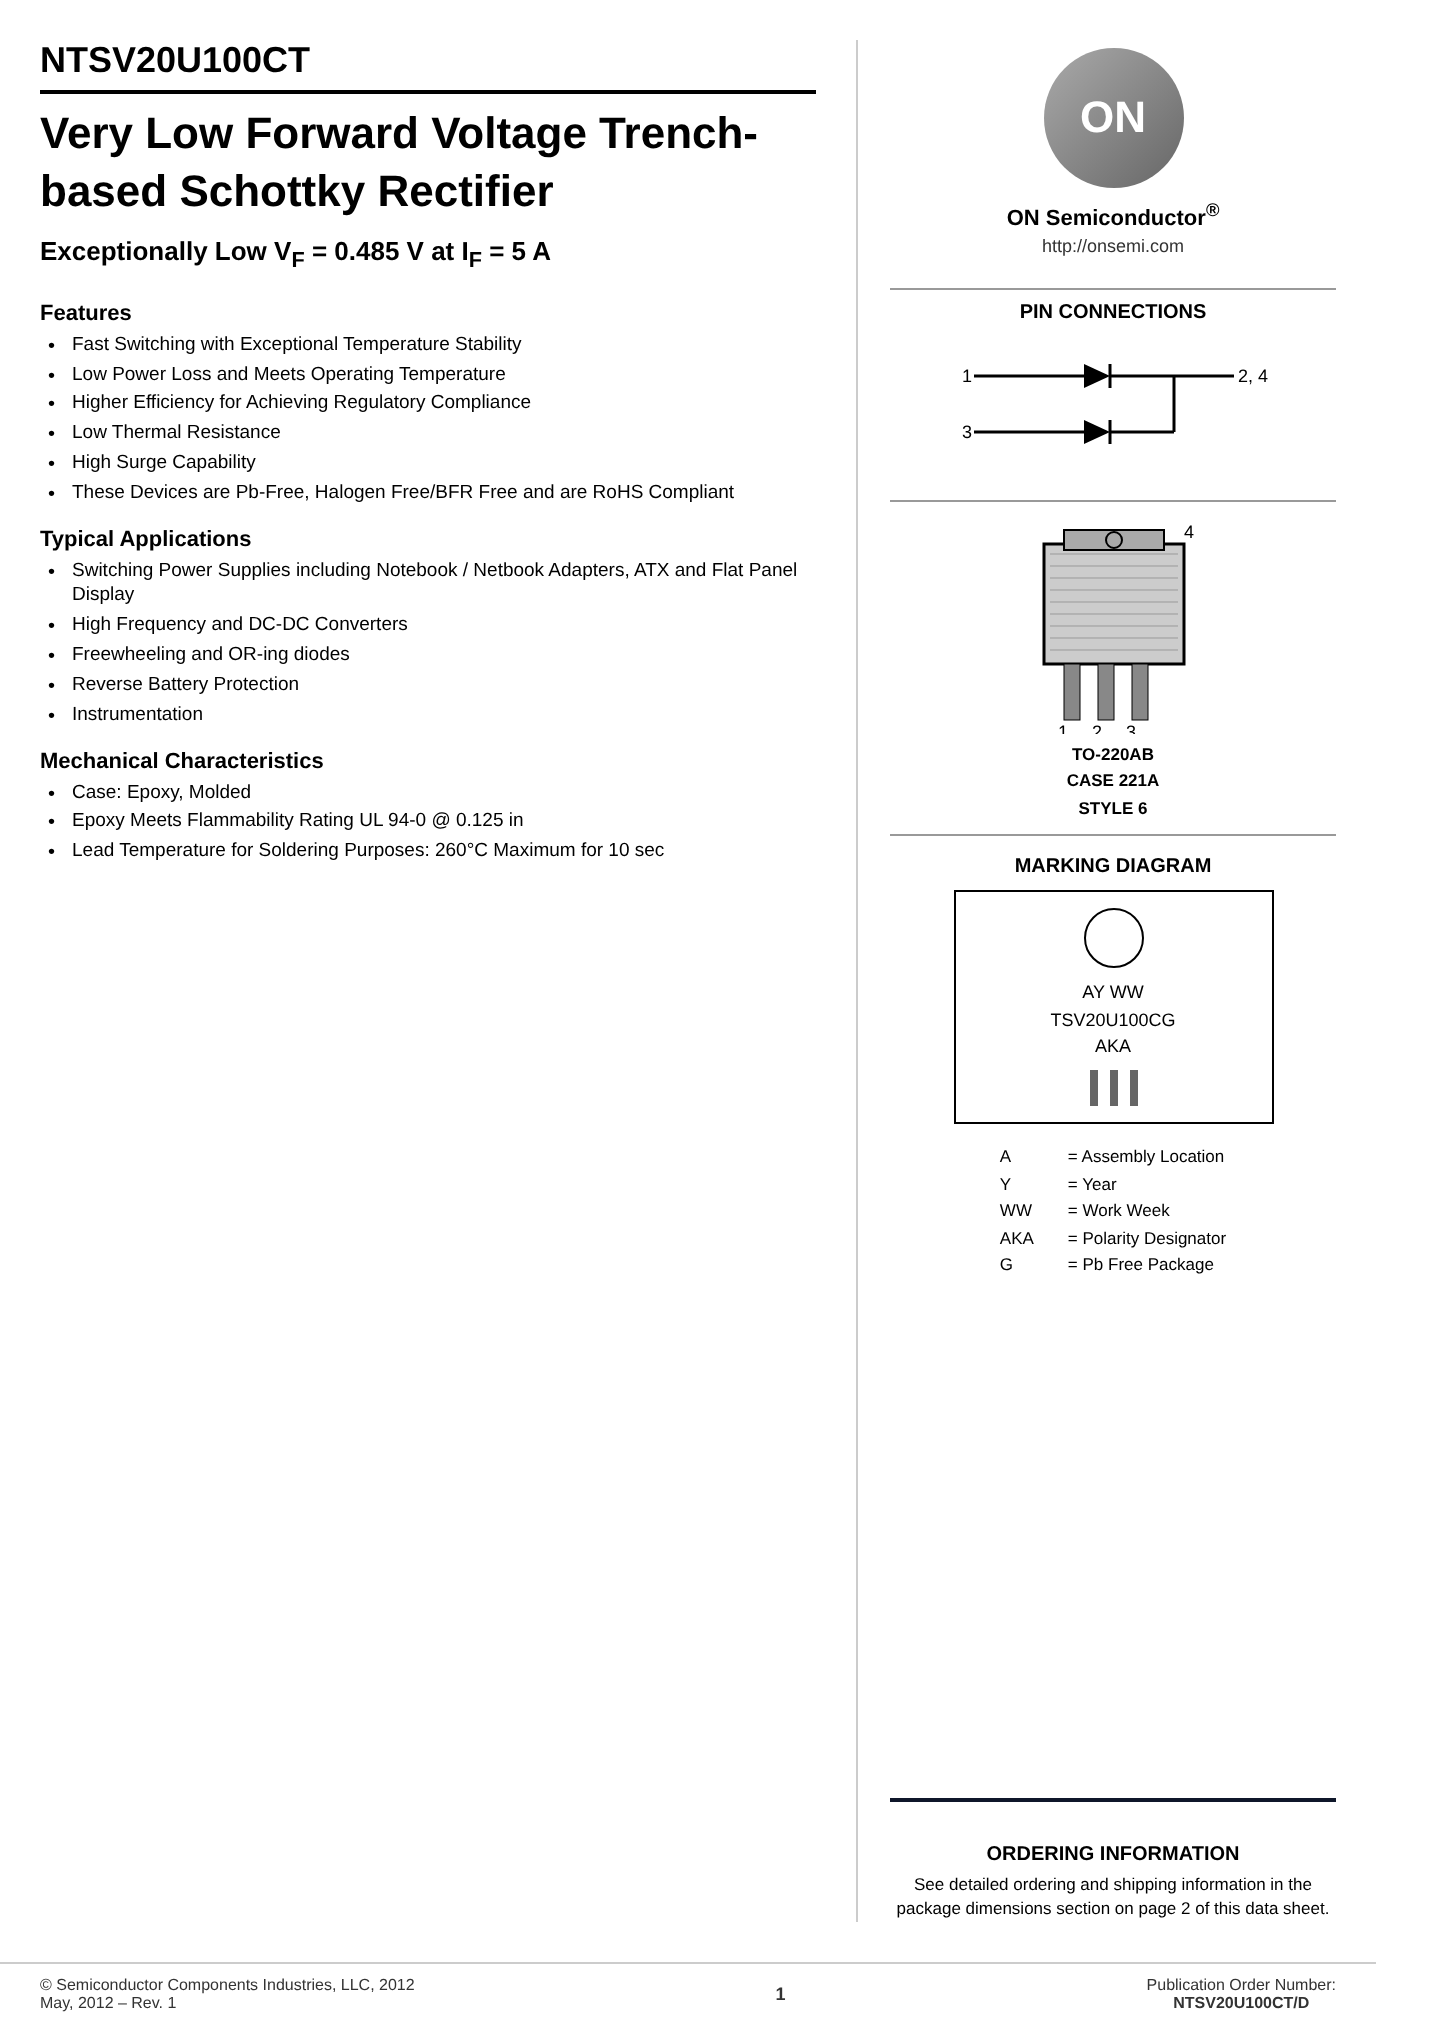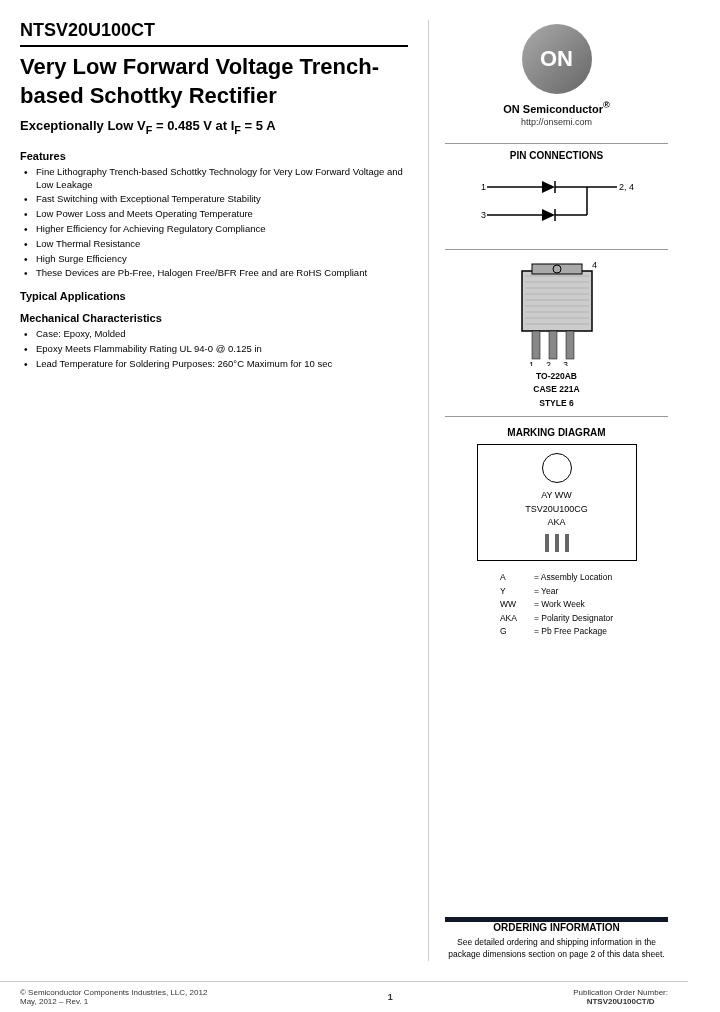--- a/index.html
+++ b/index.html
@@ -208,23 +208,23 @@
     }
 
     .legend-key {
       width: 30px;
       font-weight: normal;
     }
 
     
     .ordering-section {
       margin-top: auto;
-      border-top: 5px solid #0f172a;
+      border-top: 2px solid #0f172a;
       width: 100%;
-      padding-top: 0;
+      padding-top: 21px;
       text-align: center;
     }
 
     .ordering-title {
       font-size: 10px;
       font-weight: bold;
       margin-bottom: 4px;
     }
 
     .ordering-text {
@@ -261,30 +261,36 @@
 
     <div class="left-col">
       <div class="part-number">NTSV20U100CT</div>
       <div class="product-title">Very Low Forward Voltage Trench-based Schottky Rectifier</div>
       <div class="subtitle">
         Exceptionally Low V<sub>F</sub> = 0.485 V at I<sub>F</sub> = 5 A
       </div>
 
       <div class="section-title">Features</div>
       <ul class="bullet-list">
-        <li>Fine Lithography Trench-based Schottky Technology for Very Low Forward Voltage and Low Leakage</li>
         <li>Fast Switching with Exceptional Temperature Stability</li>
         <li>Low Power Loss and Meets Operating Temperature</li>
         <li>Higher Efficiency for Achieving Regulatory Compliance</li>
         <li>Low Thermal Resistance</li>
-        <li>High Surge Efficiency</li>
+        <li>High Surge Capability</li>
         <li>These Devices are Pb-Free, Halogen Free/BFR Free and are RoHS Compliant</li>
       </ul>
 
       <div class="section-title">Typical Applications</div>
+      <ul class="bullet-list">
+        <li>Switching Power Supplies including Notebook / Netbook Adapters, ATX and Flat Panel Display</li>
+        <li>High Frequency and DC-DC Converters</li>
+        <li>Freewheeling and OR-ing diodes</li>
+        <li>Reverse Battery Protection</li>
+        <li>Instrumentation</li>
+      </ul>
 
       <div class="section-title">Mechanical Characteristics</div>
       <ul class="bullet-list">
         <li>Case: Epoxy, Molded</li>
         <li>Epoxy Meets Flammability Rating UL 94-0 @ 0.125 in</li>
         <li>Lead Temperature for Soldering Purposes: 260°C Maximum for 10 sec</li>
       </ul>
     </div>
 
     <div class="right-col">

